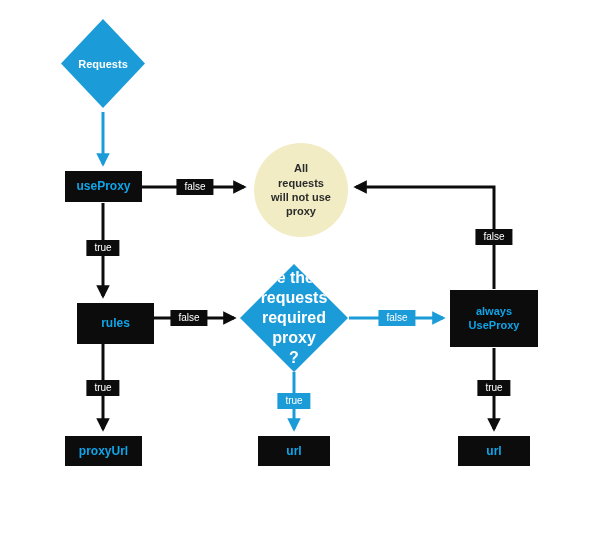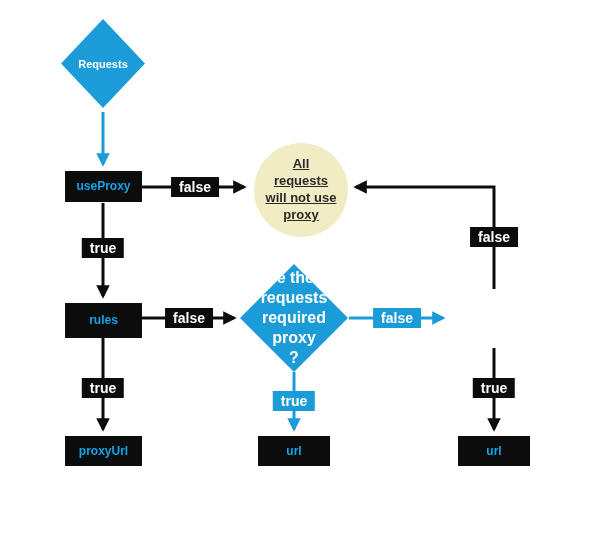--- a/index.html
+++ b/index.html
@@ -39,32 +39,31 @@
   .diamond {
     background: var(--blue);
     color: #ffffff;
     clip-path: polygon(50% 0, 100% 50%, 50% 100%, 0 50%);
     white-space: pre-line;
   }
   .circle {
     background: var(--cream);
     color: #2b2b2b;
     border-radius: 50%;
-    font-size: 13px;
+    font-size: 11px;
     line-height: 1.3;
     white-space: pre-line;
-    text-decoration: underline;
   }
 
   .elabel {
     position: absolute;
     transform: translate(-50%, -50%);
     color: #ffffff;
-    font-weight: bold;
-    font-size: 14px;
+    font-weight: normal;
+    font-size: 10px;
     line-height: 1;
     padding: 3px 8px;
     white-space: nowrap;
   }
   .elabel.lk { background: var(--black); }
   .elabel.lb { background: var(--blue); }
 </style>
 </head>
 <body>
 
@@ -93,28 +92,30 @@
 
   <div class="node diamond" style="left:61px; top:19px; width:84px; height:89px; font-size:11px;">Requests</div>
 
   <div class="node box" style="left:65px; top:171px; width:77px; height:31px;">useProxy</div>
 
   <div class="node circle" style="left:254px; top:143px; width:94px; height:94px;">All
 requests
 will not use
 proxy</div>
 
-  <div class="node box" style="left:65px; top:303px; width:77px; height:35px;text-align:center;">rules</div>
+  <div class="node box" style="left:77px; top:303px; width:77px; height:41px;text-align:center;">rules</div>
 
   <div class="node diamond" style="left:240px; top:264px; width:108px; height:108px; font-size:16px; line-height:1.25;">Are there
 requests
 required
 proxy
 ?</div>
 
+  <div class="node box" style="left:450px; top:290px; width:88px; height:57px; font-size:11px;">always
+UseProxy</div>
 
   <div class="node box" style="left:65px; top:436px; width:77px; height:30px;">proxyUrl</div>
 
   <div class="node box" style="left:258px; top:436px; width:72px; height:30px;">url</div>
 
   <div class="node box" style="left:458px; top:436px; width:72px; height:30px;">url</div>
 
   <div class="elabel lk" style="left:195px; top:187px;">false</div>
 
   <div class="elabel lk" style="left:103px; top:248px;">true</div>

